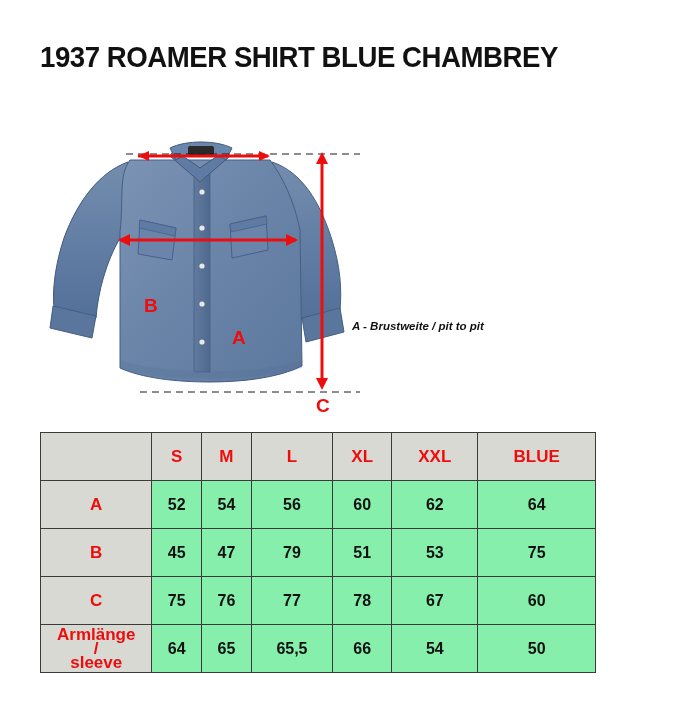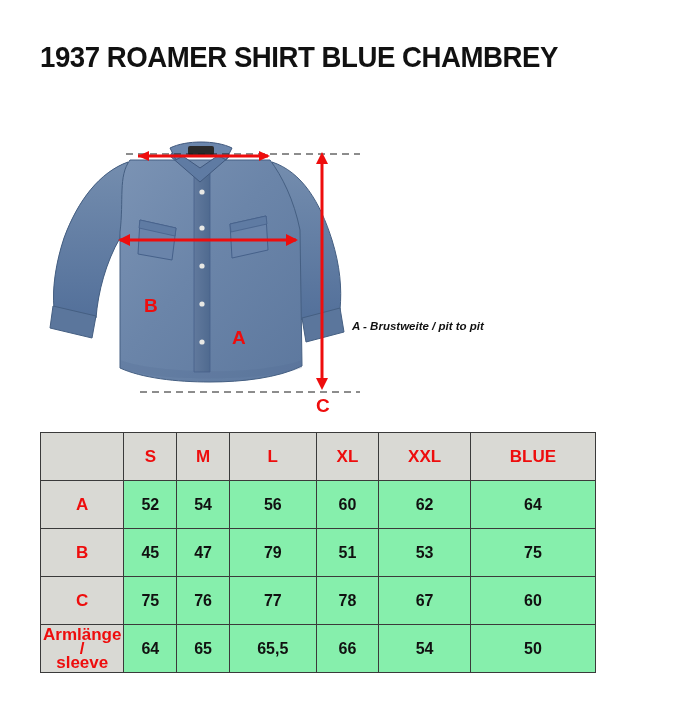--- a/index.html
+++ b/index.html
@@ -106,21 +106,21 @@
     color: #ee0d0d;
     font-size: 17px;
   }
   .size-table tbody td {
     background: #86efac;
     color: #111111;
   }
   .row-label-small {
     font-size: 12.5px;
     line-height: 14px;
-    padding: 0 2px;
+    padding: 0 16px;
   }
 </style>
 </head>
 <body>
 
 <div class="page-title">1937 ROAMER SHIRT BLUE CHAMBREY</div>
 
 <div class="illustration">
 
   <svg class="shirt-svg" width="360" height="290" viewBox="0 0 360 290">

